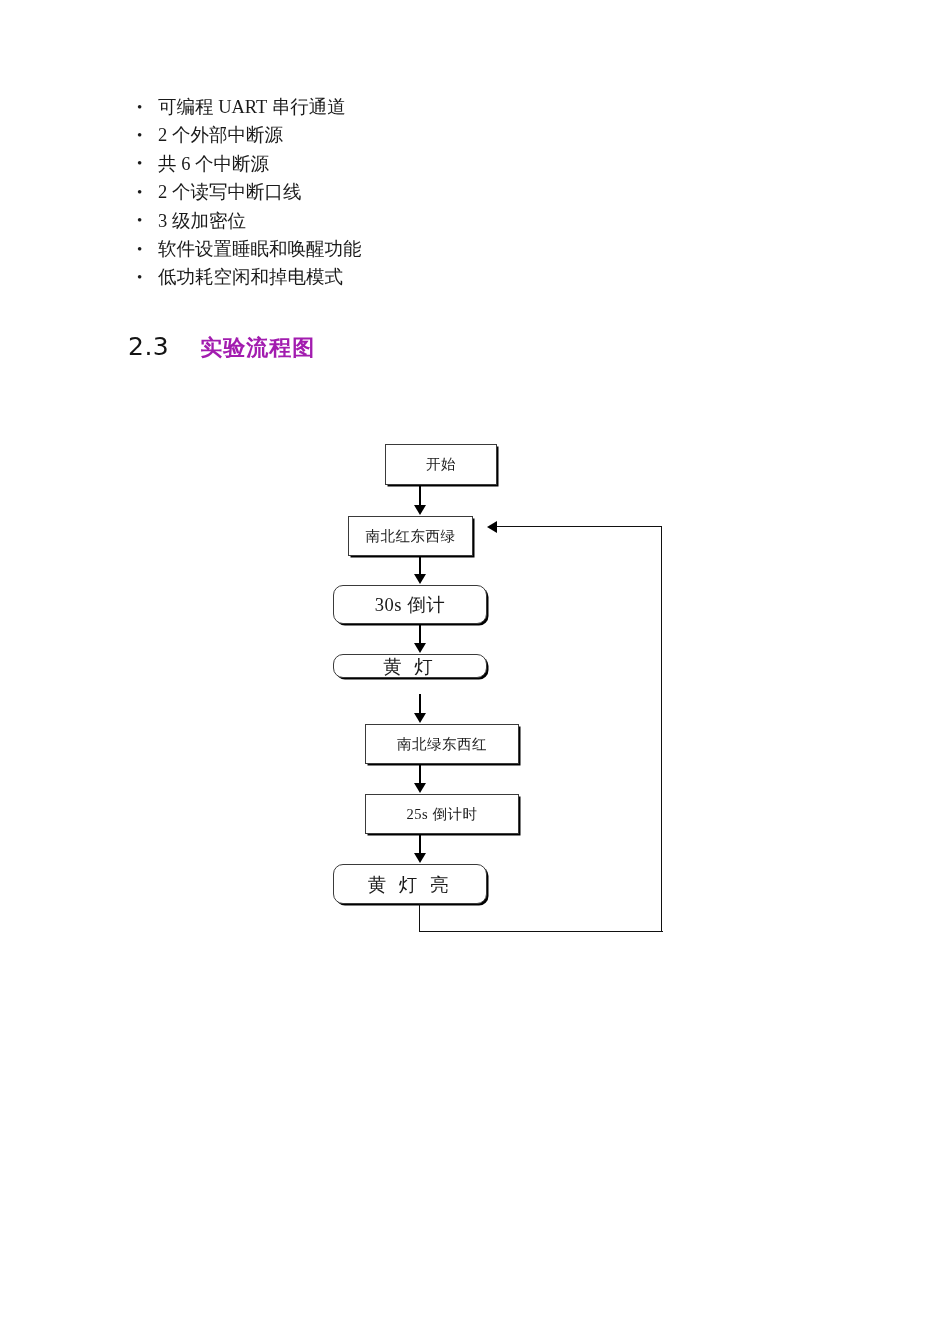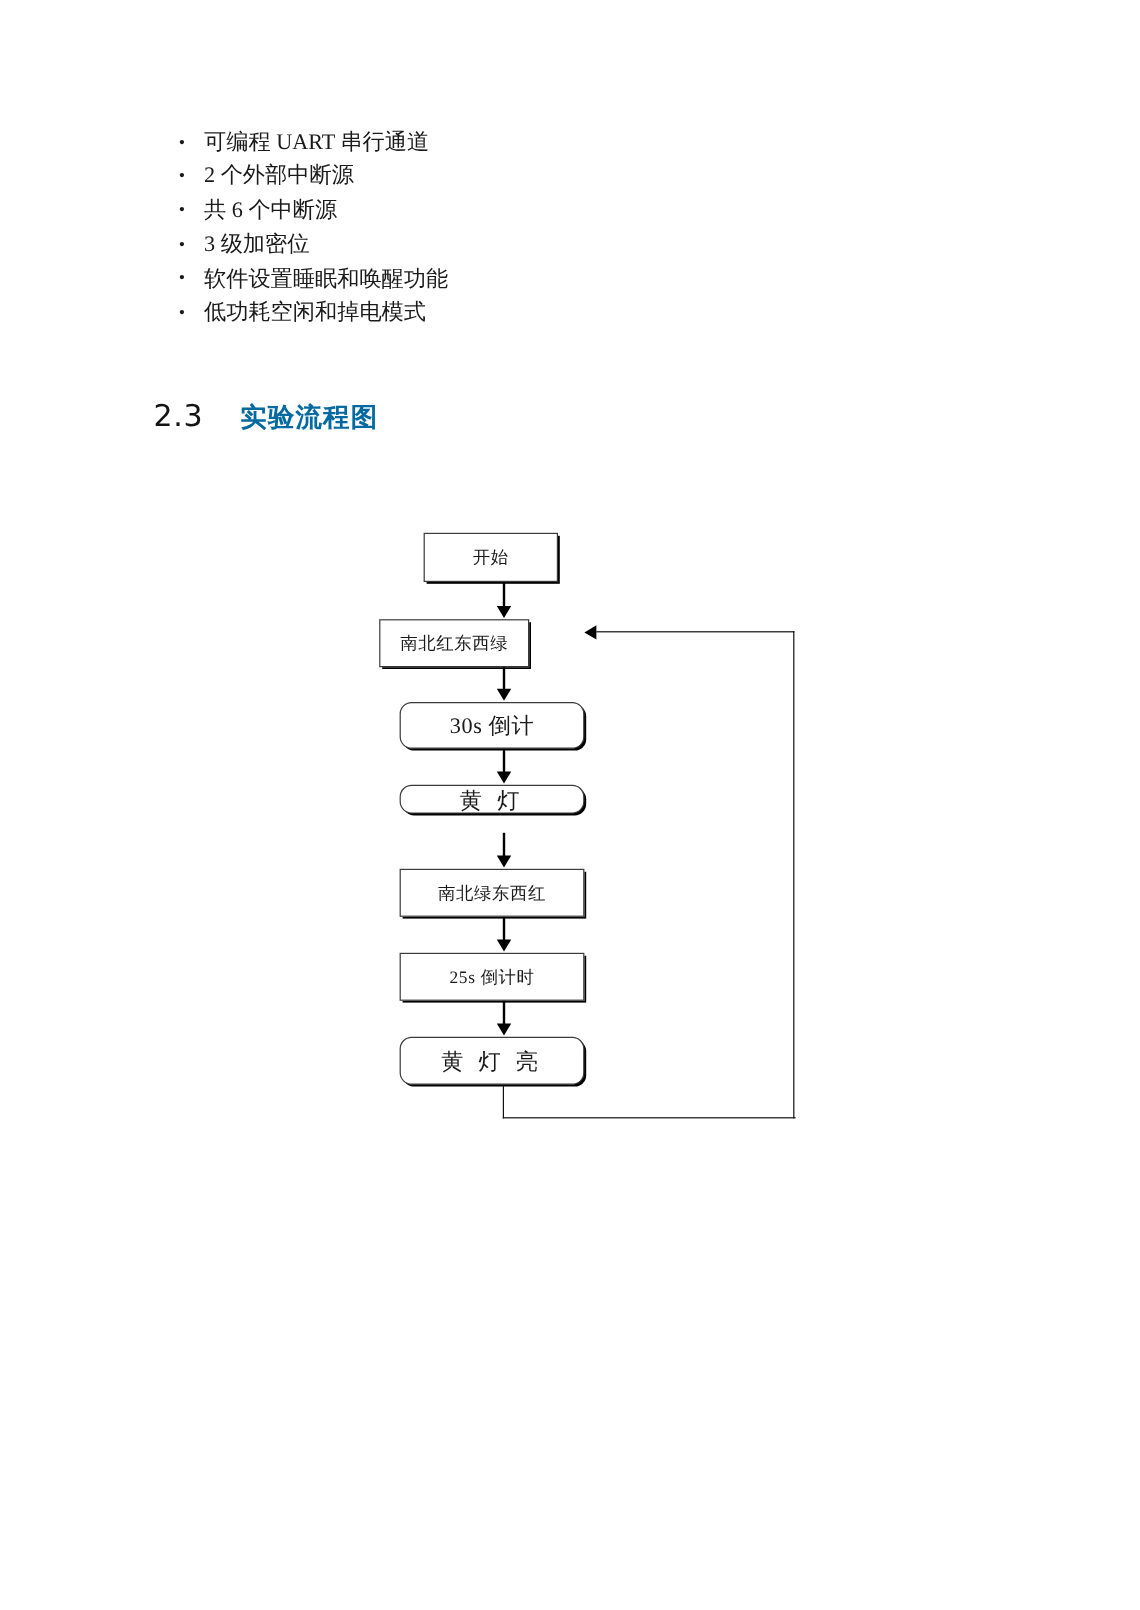--- a/index.html
+++ b/index.html
@@ -16,21 +16,21 @@
     overflow: hidden;
   }
 
   
   .feature-list {
     position: absolute;
     left: 137px;
     top: 93px;
     width: 620px;
     list-style: none;
-    margin: 12px;
+    margin: 0;
     padding: 0;
   }
   .feature-list li {
     position: relative;
     font-family: "Liberation Serif", "DejaVu Serif", serif;
     font-size: 18.5px;
     line-height: 28.4px;
     color: #1a1a1a;
     padding-left: 21px;
     white-space: nowrap;
@@ -58,21 +58,21 @@
     font-family: "DejaVu Sans", "Liberation Sans", sans-serif;
     font-size: 25px;
     font-weight: 400;
     color: #141414;
     letter-spacing: 0.5px;
   }
   .section-heading .sec-title {
     font-family: "DejaVu Sans", "Liberation Sans", sans-serif;
     font-size: 22px;
     font-weight: bold;
-    color: #0369a1;
+    color: #a21caf;
     margin-left: 31px;
     letter-spacing: 1px;
   }
 
   
   .flowchart {
     position: absolute;
     left: 0;
     top: 0;
     width: 950px;
@@ -85,21 +85,21 @@
     background: #ffffff;
     border: 1px solid #3a3a3a;
     box-shadow: 2px 2px 0 -0.5px #000000;
     display: flex;
     align-items: center;
     justify-content: center;
     pointer-events: auto;
     font-family: "Liberation Serif", "DejaVu Serif", serif;
     color: #1a1a1a;
   }
-  .flow-node.small-text { font-size: 14.5px; letter-spacing: 0.5px; }
+  .flow-node.small-text { font-size: 14.5px; letter-spacing: 0.5px; margin-left: 32px; }
   .flow-node.large-text { font-size: 18.5px; letter-spacing: 0.5px; border-radius: 10px; }
   .flow-node.wide-space { letter-spacing: 4px; }
 
   
   .conn-line {
     position: absolute;
     background: #000000;
   }
   .conn-arrow-down {
     position: absolute;
@@ -122,20 +122,21 @@
     background: #111111;
   }
 </style>
 </head>
 <body>
 
 <ul class="feature-list">
   <li>可编程 UART 串行通道</li>
   <li>2 个外部中断源</li>
   <li>共 6 个中断源</li>
+  <li>2 个读写中断口线</li>
   <li>3 级加密位</li>
   <li>软件设置睡眠和唤醒功能</li>
   <li>低功耗空闲和掉电模式</li>
 </ul>
 
 <div class="section-heading">
   <span class="sec-num">2.3</span>
   <span class="sec-title">实验流程图</span>
 </div>
 

